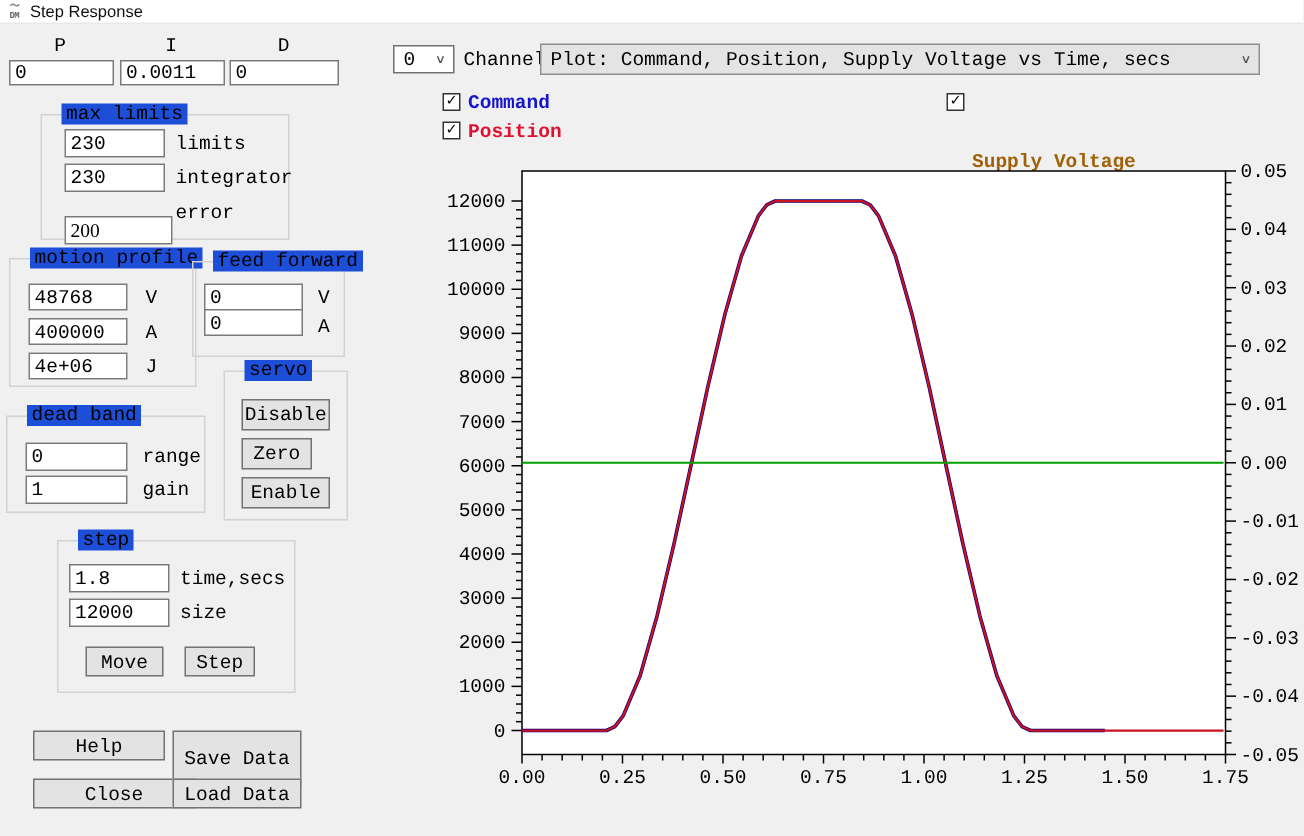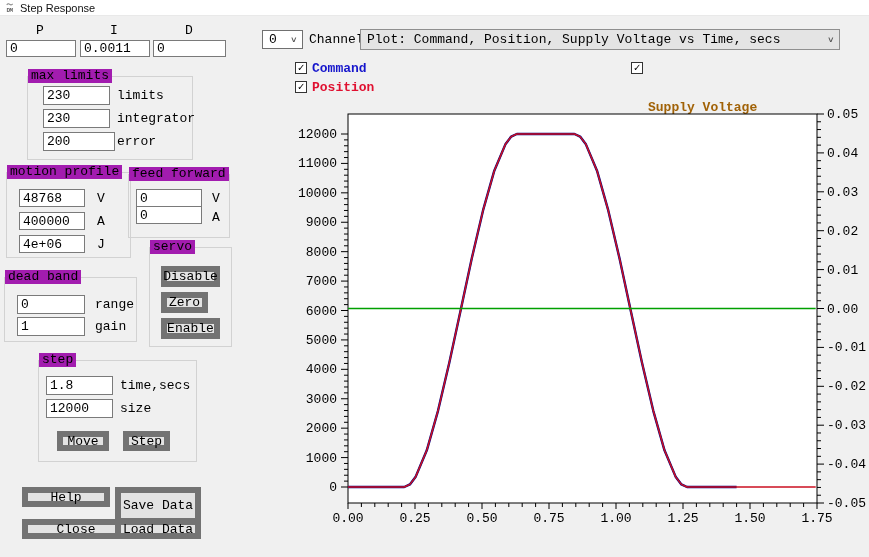--- a/index.html
+++ b/index.html
@@ -8,24 +8,24 @@
   .titlebar{position:absolute;left:0;top:0;width:869px;height:15px;background:#ffffff;
             border-bottom:1px solid #e9e9e9;display:flex;align-items:center;}
   .app-icon{display:inline-block;width:13px;height:12px;margin-left:3px;color:#666;
             font-size:6px;font-weight:bold;line-height:5px;text-align:center;letter-spacing:-0.5px;}
   .app-icon .squig{display:block;font-size:7px;line-height:6px;color:#888;}
   .wtitle{margin-left:4px;font-family:"Liberation Sans","DejaVu Sans",sans-serif;font-size:11px;color:#111;}
   .lbl{position:absolute;white-space:pre;line-height:13px;}
   .clbl{position:absolute;transform:translateX(-50%);line-height:13px;}
   .tf{position:absolute;background:#fff;border:1px solid #7a7a7a;font:13px "Liberation Mono",monospace;
       padding:0 3px;margin:0;color:#000;box-sizing:border-box;outline:none;}
-  .btn{position:absolute;background:#e3e3e3;border:6px solid #737373;font:13px "Liberation Mono",monospace;
+  .btn{position:absolute;background:#e3e3e3;border:1px solid #737373;font:13px "Liberation Mono",monospace;
        color:#000;padding:0;margin:0;display:flex;align-items:center;justify-content:center;box-sizing:border-box;}
   .group{position:absolute;border:1px solid #d2d2d2;box-sizing:border-box;}
-  .gtitle{position:absolute;top:-8px;left:0;background:#a21caf;padding:0 3px;line-height:14px;white-space:pre;}
+  .gtitle{position:absolute;top:-8px;left:13px;background:#1d4ed8;padding:0 3px;line-height:14px;white-space:pre;}
   .combo{position:absolute;box-sizing:border-box;display:flex;align-items:center;
          font:13px "Liberation Mono",monospace;}
   .combo.white{background:#fff;border:1px solid #707070;}
   .combo.gray{background:#e4e4e4;border:1px solid #8f8f8f;}
   .combo .val{flex:1;padding:0 6px;white-space:pre;overflow:hidden;}
   .combo .chev{color:#555;font-size:11px;padding-right:5px;transform:scaleY(0.7);}
   .cb{position:absolute;display:flex;align-items:flex-start;cursor:default;}
   .cb .box{width:12px;height:12px;background:#fff;border:1px solid #333;box-sizing:border-box;
            font-size:11px;font-weight:bold;line-height:10px;text-align:center;color:#000;}
   .cb .cb-label{margin-left:5px;line-height:13px;white-space:pre;font-weight:bold;}
@@ -48,21 +48,21 @@
   <input class="tf" style="left: 80px; top: 40px; width: 70px; height: 17px;" readonly="" value="0.0011">
   <input class="tf" style="left: 153px; top: 40px; width: 73px; height: 17px;" readonly="" value="0">
 
   <div class="group" style="left:27px;top:76px;width:166px;height:84px">
     <span class="gtitle">max limits</span>
   </div>
   <input class="tf" style="left: 43px; top: 86px; width: 67px; height: 19px;" readonly="" value="230">
   <span class="lbl" style="left:117px;top:89px">limits</span>
   <input class="tf" style="left: 43px; top: 109px; width: 67px; height: 19px;" readonly="" value="230">
   <span class="lbl" style="left:117px;top:112px">integrator</span>
-  <input class="tf" style="left: 43px; top: 132px; width: 72px; height: 19px;" readonly="" value="200">
+  <input class="tf" style="left: 43px; top: 144px; width: 72px; height: 19px; font-family: Liberation Serif, serif;" readonly="" value="200">
   <span class="lbl" style="left:117px;top:135px">error</span>
 
   <div class="group" style="left:6px;top:172px;width:125px;height:86px">
     <span class="gtitle">motion profile</span>
   </div>
   <input class="tf" style="left: 19px; top: 189px; width: 66px; height: 18px;" readonly="" value="48768">
   <span class="lbl" style="left:97px;top:192px">V</span>
   <input class="tf" style="left: 19px; top: 212px; width: 66px; height: 18px;" readonly="" value="400000">
   <span class="lbl" style="left:97px;top:215px">A</span>
   <input class="tf" style="left: 19px; top: 235px; width: 66px; height: 18px;" readonly="" value="4e+06">

